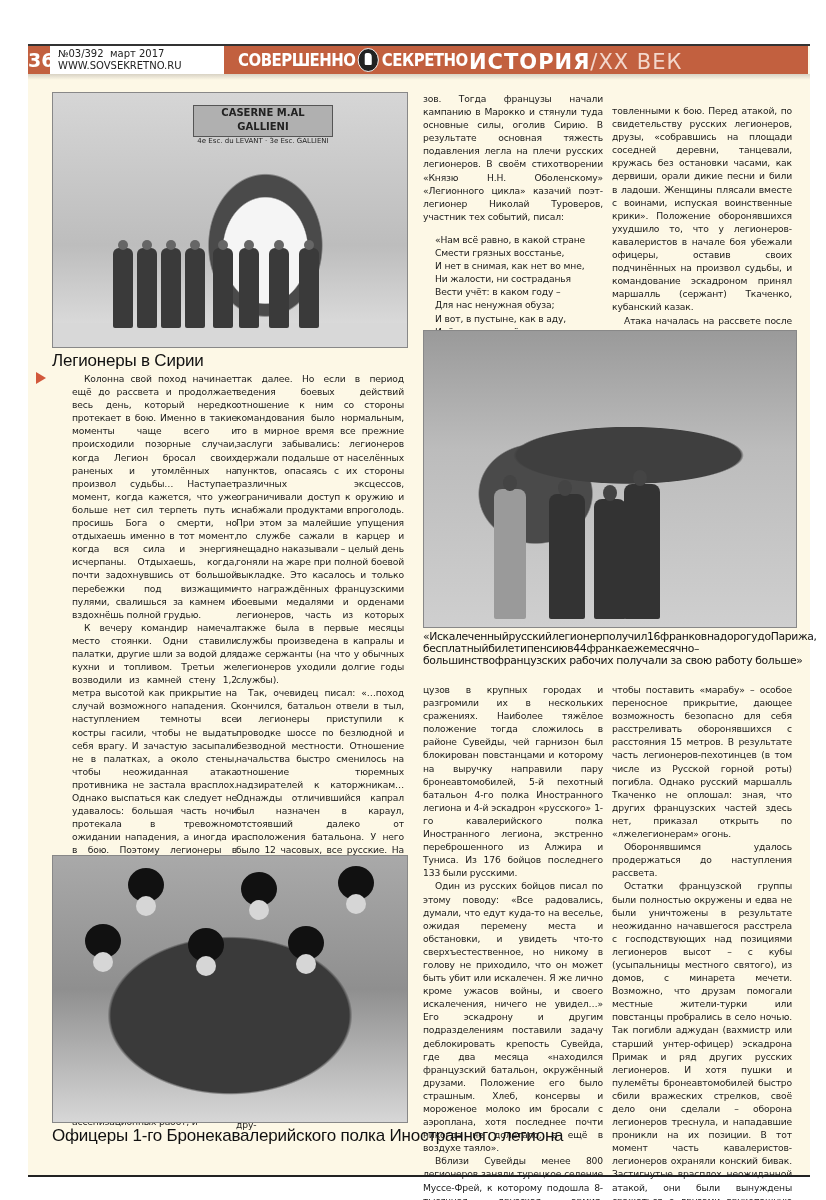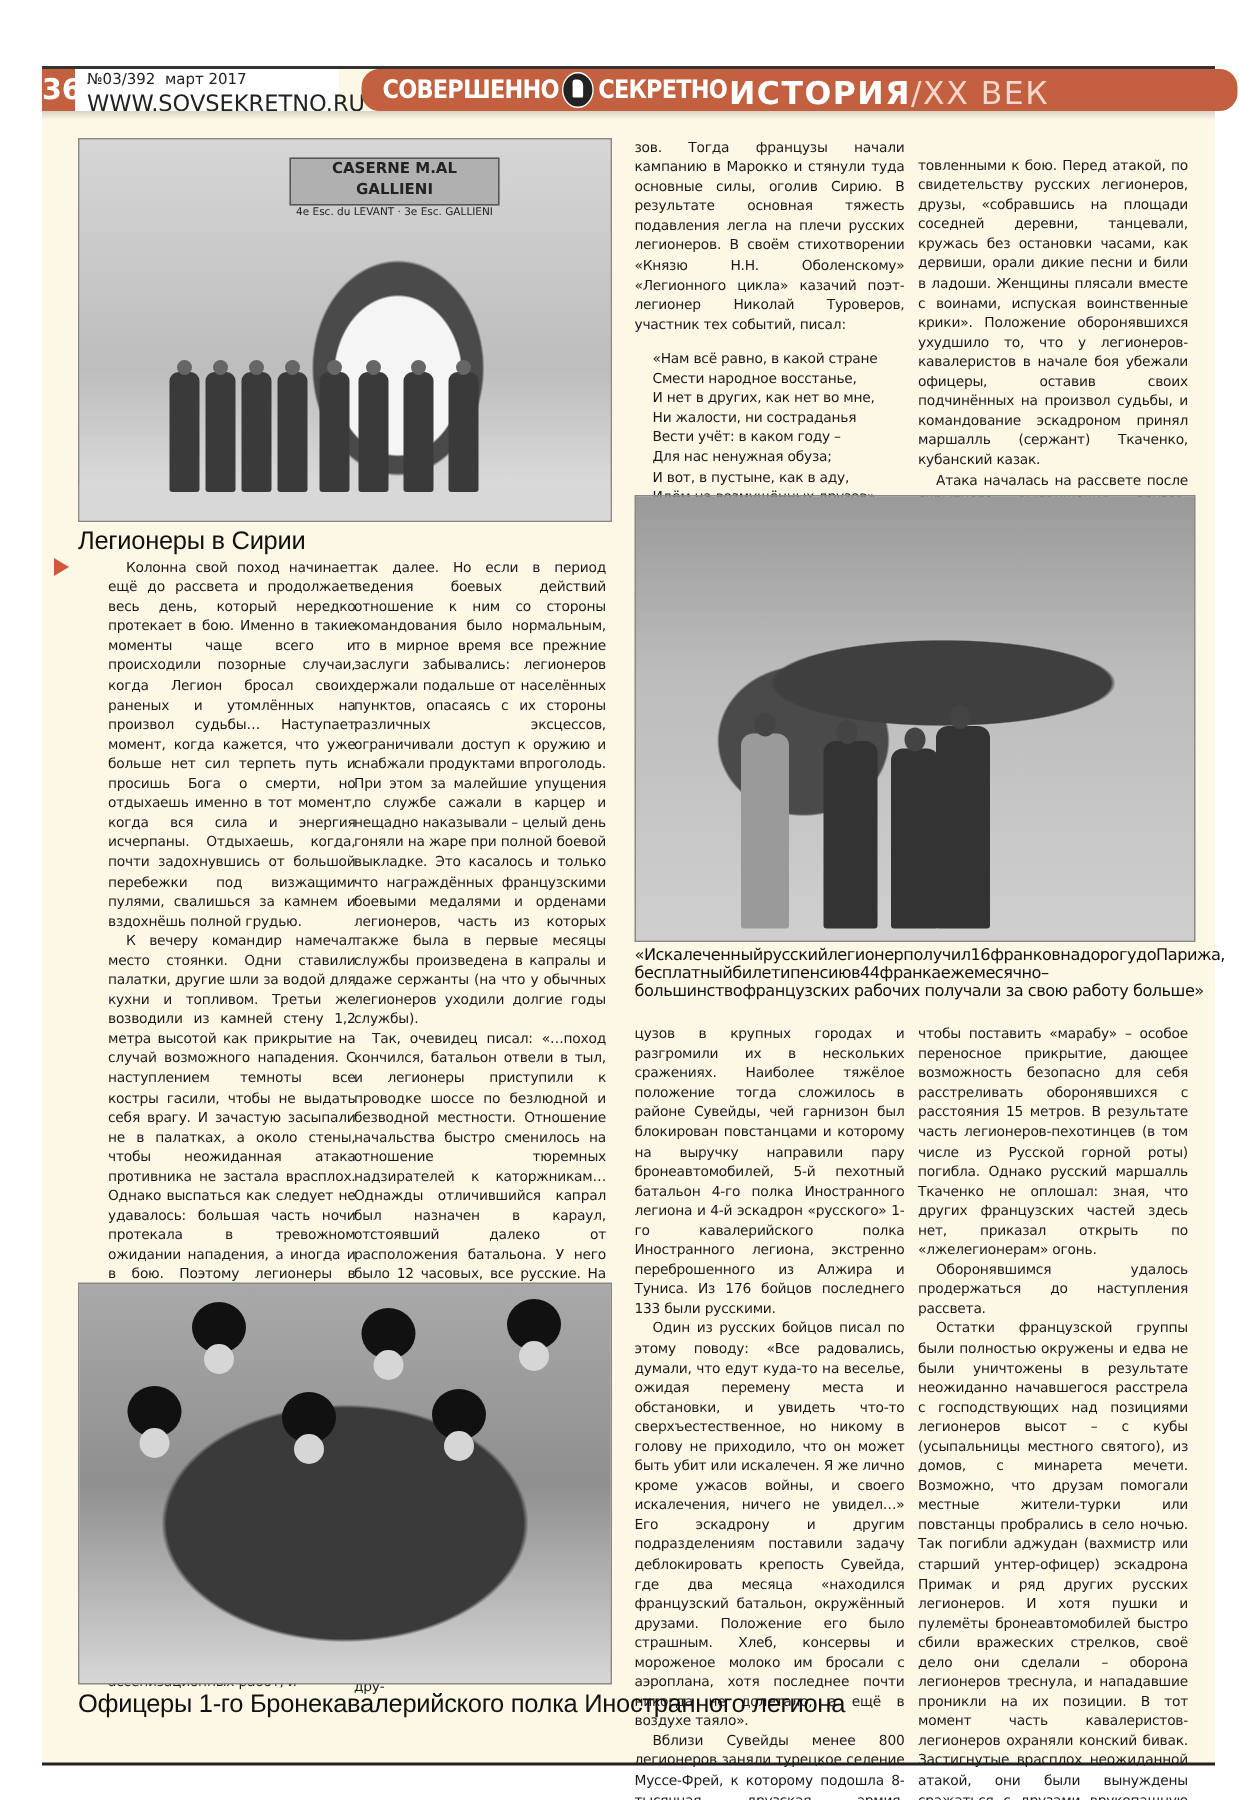--- a/index.html
+++ b/index.html
@@ -5,22 +5,22 @@
   html, body { margin: 0; padding: 0; background: #ffffff; }
   body { width: 826px; height: 1200px; position: relative; overflow: hidden; font-family: "Liberation Sans", "DejaVu Sans", sans-serif; }
 
   .page { position: absolute; left: 28px; top: 44px; width: 782px; height: 1132px; background: #fdf8e6; }
 
   
   .header { position: absolute; left: 28px; top: 44px; width: 782px; height: 30px; border-top: 2px solid #333; }
   .pagenum { position: absolute; left: 0; top: 0; width: 22px; height: 28px; background: #c2603f; color: #fff; font-weight: bold; font-size: 19px; line-height: 28px; text-align: center; font-family: "DejaVu Sans", sans-serif; }
   .issue { position: absolute; left: 22px; top: 0; width: 176px; height: 28px; background: #fff; }
   .issue-line1 { position: absolute; left: 8px; top: 2px; font-size: 10px; color: #222; font-family: "DejaVu Sans", sans-serif; white-space: nowrap; }
-  .issue-line2 { position: absolute; left: 8px; top: 14px; font-size: 15px; color: #222; font-family: "DejaVu Sans", sans-serif; white-space: nowrap; }
-  .brandbar { position: absolute; left: 213px; top: 0; width: 584px; height: 28px; background: #c2603f; border-radius: 12px; }
+  .issue-line2 { position: absolute; left: 8px; top: 14px; font-size: 10px; color: #222; font-family: "DejaVu Sans", sans-serif; white-space: nowrap; }
+  .brandbar { position: absolute; left: 196px; top: 0; width: 584px; height: 28px; background: #c2603f; }
   .brand { position: absolute; left: 14px; top: 2px; height: 24px; display: flex; align-items: center; color: #fff; font-weight: bold; font-size: 17px; font-family: "DejaVu Sans", sans-serif; letter-spacing: -0.6px; transform: scaleX(0.88); transform-origin: left center; white-space: nowrap; }
   .brand-logo { display: inline-block; width: 22px; height: 22px; border-radius: 50%; background: #222; margin: 0 3px; position: relative; border: 1px solid #fff; }
   .brand-logo::after { content: ""; position: absolute; left: 7px; top: 4px; width: 8px; height: 12px; background: #fff; border-radius: 2px 4px 1px 1px; }
   .section { position: absolute; left: 245px; top: 4px; color: #fff; font-size: 21px; letter-spacing: 1px; font-family: "DejaVu Sans", sans-serif; white-space: nowrap; }
   .section .sep { color: #f3d7cc; font-weight: normal; }
   .section .b { font-weight: bold; }
   .torn { position: absolute; left: 0; top: 28px; width: 782px; height: 6px; background: linear-gradient(#d8d2c4, rgba(253,248,230,0)); }
 
   
   .photo { position: absolute; border: 1px solid #888; overflow: hidden; }
@@ -123,22 +123,22 @@
 <div class="col" style="left:236px; top:372px; width:168px;">
   <p class="noind">так далее. Но если в период ведения боевых действий отношение к ним со стороны командования было нормальным, то в мирное время все прежние заслуги забывались: легионеров держали подальше от населённых пунктов, опасаясь с их стороны различных эксцессов, ограничивали доступ к оружию и снабжали продуктами впроголодь. При этом за малейшие упущения по службе сажали в карцер и нещадно наказывали – целый день гоняли на жаре при полной боевой выкладке. Это касалось и только что награждённых французскими боевыми медалями и орденами легионеров, часть из которых также была в первые месяцы службы произведена в капралы и даже сержанты (на что у обычных легионеров уходили долгие годы службы).</p>
   <p>Так, очевидец писал: «…поход кончился, батальон отвели в тыл, и легионеры приступили к проводке шоссе по безлюдной и безводной местности. Отношение начальства быстро сменилось на отношение тюремных надзирателей к каторжникам… Однажды отличившийся капрал был назначен в караул, отстоявший далеко от расположения батальона. У него было 12 часовых, все русские. На другой день пришедший на смену караул не нашёл никого… За беглецами спешно отправили погоню из эскадрона спаги (лёгкая кавалерия. – Ред.) и взвод конных жандармов. Отряд нагнал легионеров недалеко от турецкой границы и атаковал их. Конницу встретили ружейными залпами, она потеряла несколько человек убитыми и ранеными. На вторую атаку они не решились, и беглецы, никем не преследуемые, перешли турецкую границу».</p>
   <p>В такой обстановке проходила служба русских легионеров до лета 1925 года, пока действия французов не вызвали в Леванте массовое восстание, начавшееся 20 июля 1925 года с выступления дру-</p>
 </div>
 
 <div class="col" style="left:423px; top:92px; width:180px;">
   <p class="noind">зов. Тогда французы начали кампанию в Марокко и стянули туда основные силы, оголив Сирию. В результате основная тяжесть подавления легла на плечи русских легионеров. В своём стихотворении «Князю Н.Н. Оболенскому» «Легионного цикла» казачий поэт-легионер Николай Туроверов, участник тех событий, писал:</p>
   <div class="poem">
     <div>«Нам всё равно, в какой стране</div>
-    <div>Смести народное восстанье,</div>
-    <div>И нет в других, как нет во мне,</div>
+    <div>Смести грязных восстанье,</div>
+    <div>И нет в снимая, как нет во мне,</div>
     <div>Ни жалости, ни состраданья</div>
     <div>Вести учёт: в каком году –</div>
     <div>Для нас ненужная обуза;</div>
     <div>И вот, в пустыне, как в аду,</div>
     <div>Идём на возмущённых друзов».</div>
   </div>
   <p>Но тогда у них была цель просто выжить здесь: к осени 1925 года повстанцы во главе с Султаном аль-Атрашем освободили значительную часть страны и блокировали немногочисленные гарнизоны фран-</p>
 </div>
 
 <div class="col" style="left:612px; top:92px; width:180px;margin-top:12px;">

